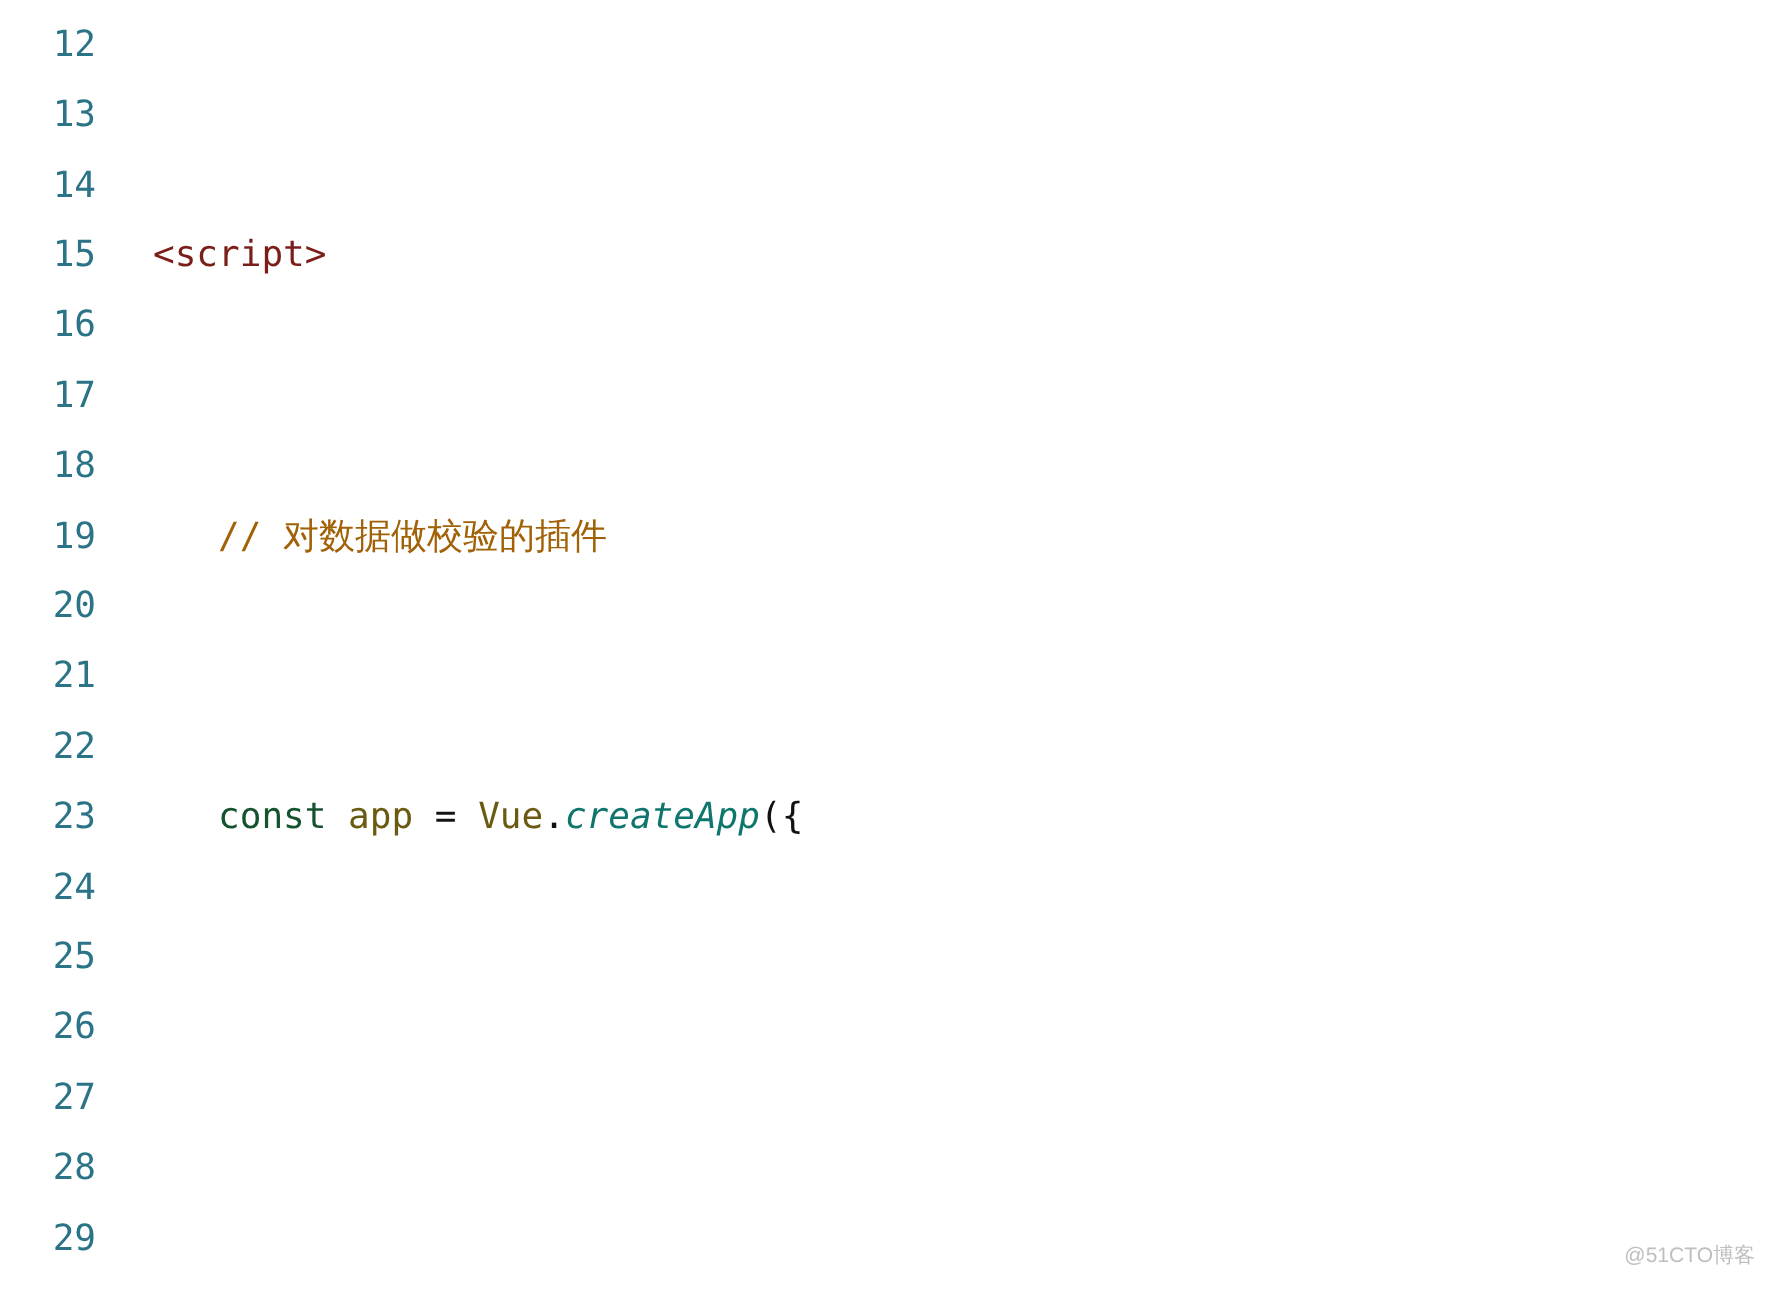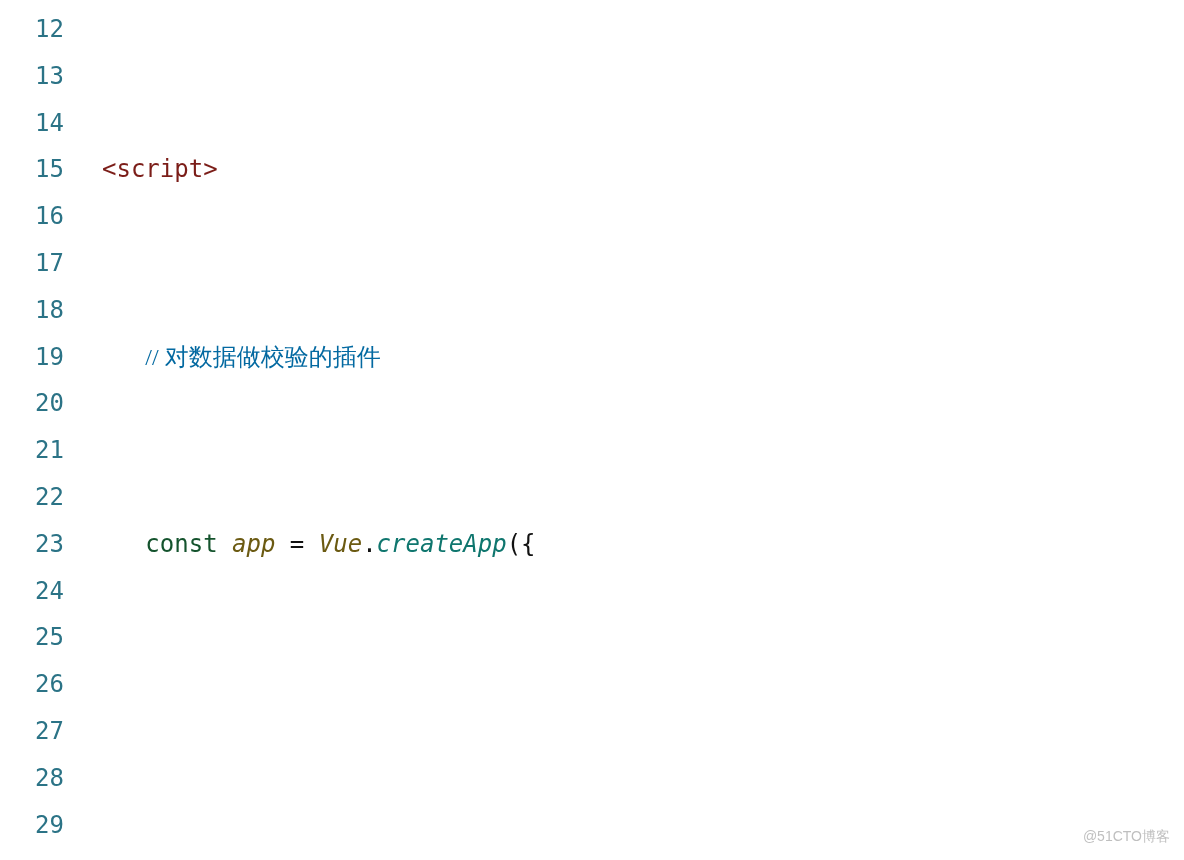--- a/index.html
+++ b/index.html
@@ -33,23 +33,23 @@
     flex: 1;
     white-space: pre;
     position: relative;
   }
   .code .line {
     height: 46.8px;
     position: relative;
     margin-left: 24px;
   }
   .tag      { color: #7b1d18; }   
-  .comment  { color: #0369a1; font-family: Liberation Serif, serif; }   
+  .comment  { color: #a16207; }   
   .kw       { color: #14532d; }   
-  .var      { color: #6b5a12; font-style: italic; }   
+  .var      { color: #6b5a12; }   
   .fn       { color: #0f766e; font-style: italic; }   
   .attr     { color: #6b5a12; }   
   .punc     { color: #111111; }
   .str      { color: #0a7a18; }
   .watermark {
     position: absolute;
     right: 14px;
     bottom: 10px;
     color: #bfbfbf;
     font-size: 14px;

